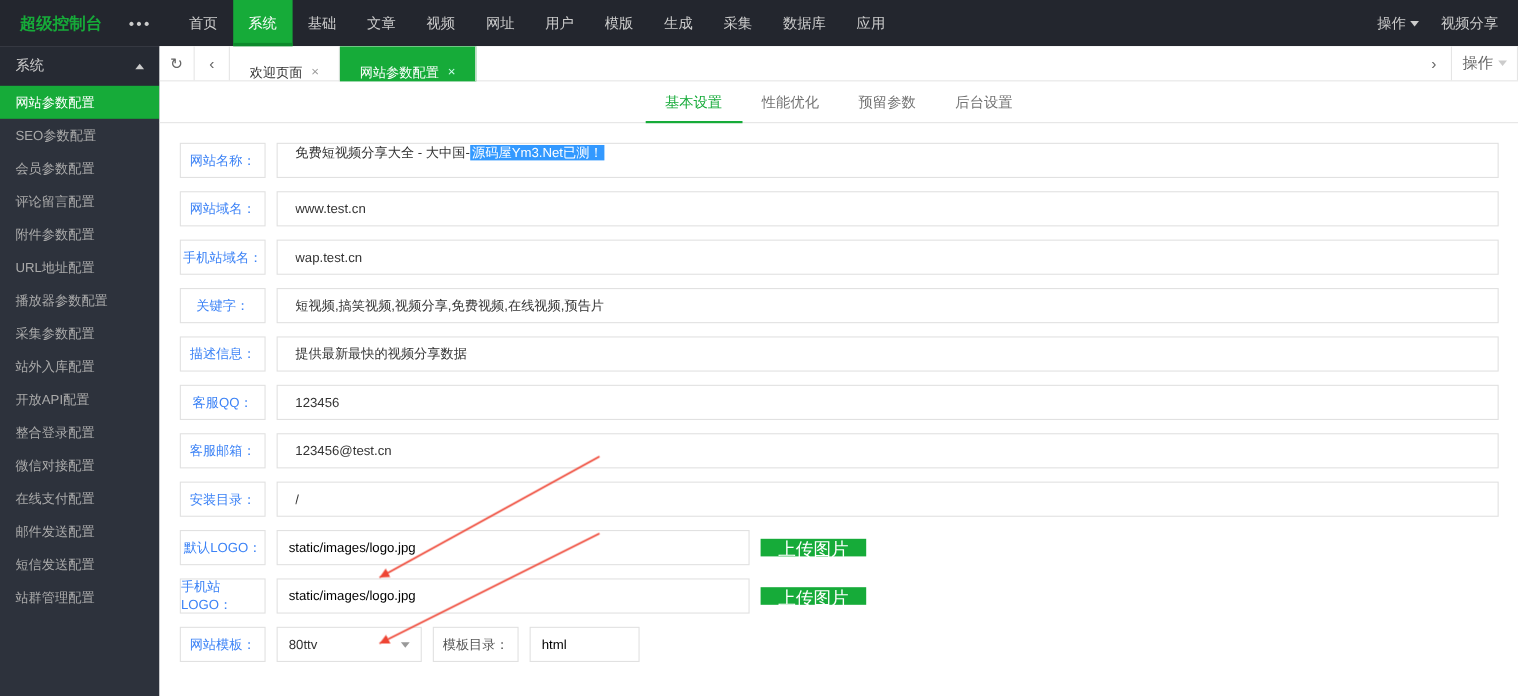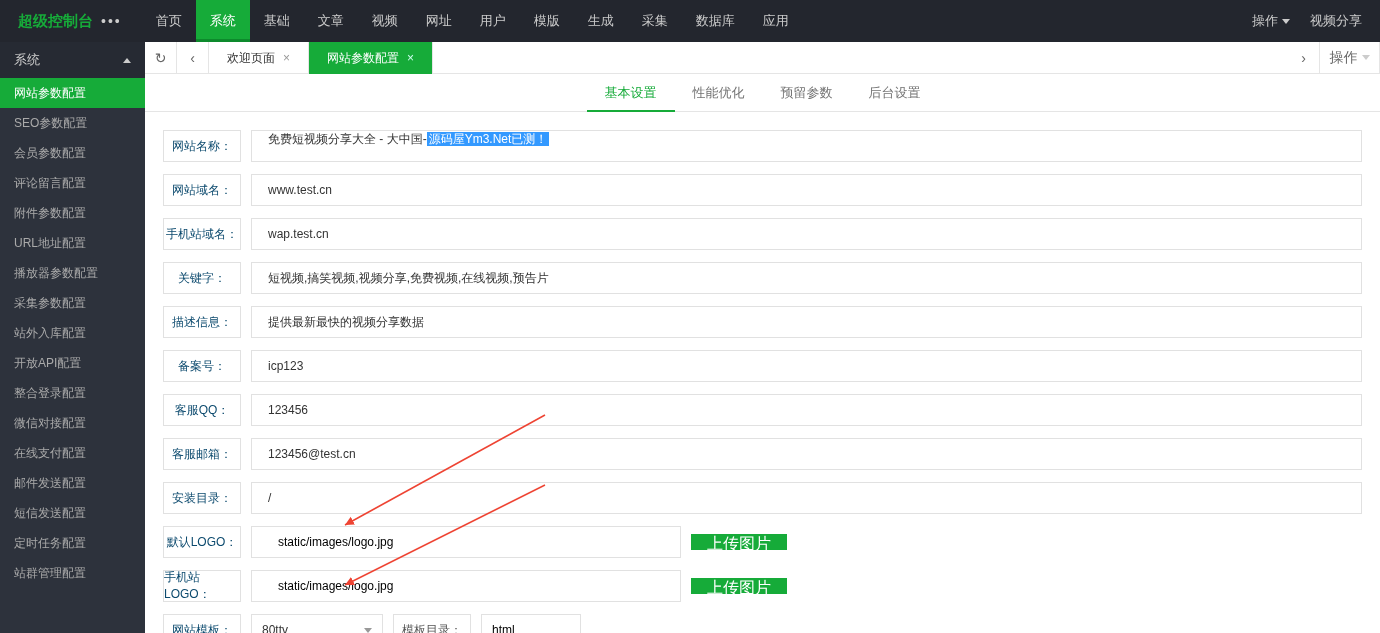--- a/index.html
+++ b/index.html
@@ -1,48 +1,48 @@
 <!DOCTYPE html>
 <html><head>
 <meta charset="utf-8">
 <style>
 *{margin:0;padding:0;box-sizing:border-box;font-family:"Microsoft YaHei","PingFang SC",sans-serif;}
 body{background:#f5f5f5;font-size:12px;color:#333;width:1380px;height:633px;overflow:hidden;position:relative;}
 .topbar{height:42px;background:#23262e;display:flex;align-items:center;color:#ccc;padding:0 18px;}
-.logo{color:#16ab39;font-size:15px;font-weight:bold;margin-right:8px;}
+.logo{color:#16ab39;font-size:15px;font-weight:bold;margin-right:24px;}
 .dots{color:#ccc;font-size:14px;margin-right:20px;letter-spacing:2px;}
 .topnav{display:flex;gap:0;}
 .topnav-item{padding:0 14px;height:42px;line-height:42px;font-size:13px;cursor:pointer;color:#ccc;}
 .topnav-item.active{background:#16ab39;color:#fff;position:relative;}
 .topnav-item.active::after{content:"";position:absolute;bottom:0;left:0;right:0;height:3px;background:#0d8a2c;}
 .topright{margin-left:auto;display:flex;align-items:center;gap:20px;font-size:13px;color:#ccc;}
 .topright-item{cursor:pointer;display:flex;align-items:center;gap:4px;}
 .triangle-down{width:0;height:0;border-left:4px solid transparent;border-right:4px solid transparent;border-top:5px solid #ccc;display:inline-block;}
 .main{display:flex;height:calc(633px - 42px);}
 .sidebar{width:145px;background:#2d323c;color:#ccc;overflow-y:auto;}
 .side-header{height:36px;line-height:36px;padding:0 14px;font-size:13px;display:flex;justify-content:space-between;align-items:center;background:#262a33;cursor:pointer;}
 .triangle-up{width:0;height:0;border-left:4px solid transparent;border-right:4px solid transparent;border-bottom:5px solid #ccc;}
 .side-item{height:30px;line-height:30px;padding:0 14px;font-size:12px;cursor:pointer;color:#aaa;}
 .side-item.active{background:#16ab39;color:#fff;}
 .content{flex:1;background:#fff;display:flex;flex-direction:column;overflow:hidden;}
 .tabrow{height:32px;border-bottom:1px solid #e5e5e5;display:flex;align-items:stretch;}
 .tab-icon{width:32px;display:flex;align-items:center;justify-content:center;border-right:1px solid #e5e5e5;cursor:pointer;font-size:14px;color:#666;}
-.tab{padding:16px 18px;display:flex;align-items:center;gap:6px;border-right:1px solid #e5e5e5;font-size:12px;cursor:pointer;position:relative;}
+.tab{padding:16px 18px;display:flex;gap:6px;border-right:1px solid #e5e5e5;font-size:12px;cursor:pointer;position:relative;}
 .tab.active{background:#16ab39;color:#fff;}
 .tab-close{font-size:12px;color:#999;margin-left:2px;cursor:pointer;}
 .tab.active .tab-close{color:#cfe;}
 .tab-actions{margin-left:auto;display:flex;align-items:stretch;}
 .subtabs{height:38px;display:flex;align-items:center;padding:0 14px;gap:0;border-bottom:1px solid #e5e5e5;justify-content:center;}
 .subtab{padding:0 18px;height:38px;line-height:38px;font-size:13px;color:#737373;cursor:pointer;}
 .subtab.active{color:#16ab39;border-bottom:2px solid #16ab39;}
 .form-area{padding:18px 18px 40px 18px;overflow-y:auto;flex:1;}
 .row{display:flex;align-items:center;margin-bottom:12px;gap:10px;}
-.label{width:78px;min-width:78px;height:32px;display:flex;align-items:center;justify-content:center;border:1px solid #e1e1e1;background:#fff;font-size:12px;color:#0c4a6e;}
+.label{width:78px;min-width:78px;height:32px;display:flex;align-items:center;justify-content:center;border:1px solid #e1e1e1;background:#fff;font-size:12px;color:#3b82f6;}
 .input{flex:1;height:32px;border:1px solid #e1e1e1;padding:0 16px;font-size:12px;color:#333;background:#fff;}
-.input-short{width:430px;height:32px;border:1px solid #e1e1e1;padding:0 26px;font-size:12px;flex:none;}
+.input-short{width:430px;height:32px;border:1px solid #e1e1e1;padding:0 10px;font-size:12px;flex:none;}
 .btn{height:16px;padding:0 16px;background:#16ab39;color:#fff;border:none;font-size:16px;cursor:pointer;}
 .select{width:132px;height:32px;border:1px solid #e1e1e1;padding:0 10px;font-size:12px;display:flex;align-items:center;justify-content:space-between;cursor:pointer;background:#fff;}
 .sel-tri{width:0;height:0;border-left:4px solid transparent;border-right:4px solid transparent;border-top:5px solid #999;}
 .input-mini{width:100px;height:32px;border:1px solid #e1e1e1;padding:0 10px;font-size:12px;}
 .highlight{background:#3399ff;color:#fff;padding:0 2px;}
 .arrow-svg{position:absolute;pointer-events:none;z-index:5;}
 .label2{width:78px;min-width:78px;height:32px;display:flex;align-items:center;justify-content:center;border:1px solid #e1e1e1;background:#fff;font-size:12px;color:#555;}
 </style>
 </head>
 <body>
@@ -88,21 +88,20 @@
         <div class="side-item">URL地址配置</div>
         <div class="side-item">播放器参数配置</div>
         <div class="side-item">采集参数配置</div>
         <div class="side-item">站外入库配置</div>
         <div class="side-item">开放API配置</div>
         <div class="side-item">整合登录配置</div>
         <div class="side-item">微信对接配置</div>
         <div class="side-item">在线支付配置</div>
         <div class="side-item">邮件发送配置</div>
         <div class="side-item">短信发送配置</div>
-        <div class="side-item">定时任务配置</div>
         <div class="side-item">站群管理配置</div>
       </div>
   </div>
 
   <div class="content">
     <div class="tabrow">
       <div class="tab-icon">↻</div>
       <div class="tab-icon">‹</div>
       <div id="tabs-ct" style="display:flex;">
           <div class="tab">
@@ -145,24 +144,20 @@
         <div class="label">手机站域名：</div>
         <input class="input" value="wap.test.cn" style="">
       </div>
       <div class="row">
         <div class="label">关键字：</div>
         <input class="input" value="短视频,搞笑视频,视频分享,免费视频,在线视频,预告片" style="">
       </div>
       <div class="row">
         <div class="label">描述信息：</div>
         <input class="input" value="提供最新最快的视频分享数据" style="">
-      </div>
-      <div class="row">
-        <div class="label">备案号：</div>
-        <input class="input" value="icp123" style="">
       </div>
       <div class="row">
         <div class="label">客服QQ：</div>
         <input class="input" value="123456" style="">
       </div>
       <div class="row">
         <div class="label">客服邮箱：</div>
         <input class="input" value="123456@test.cn" style="">
       </div>
       <div class="row">

